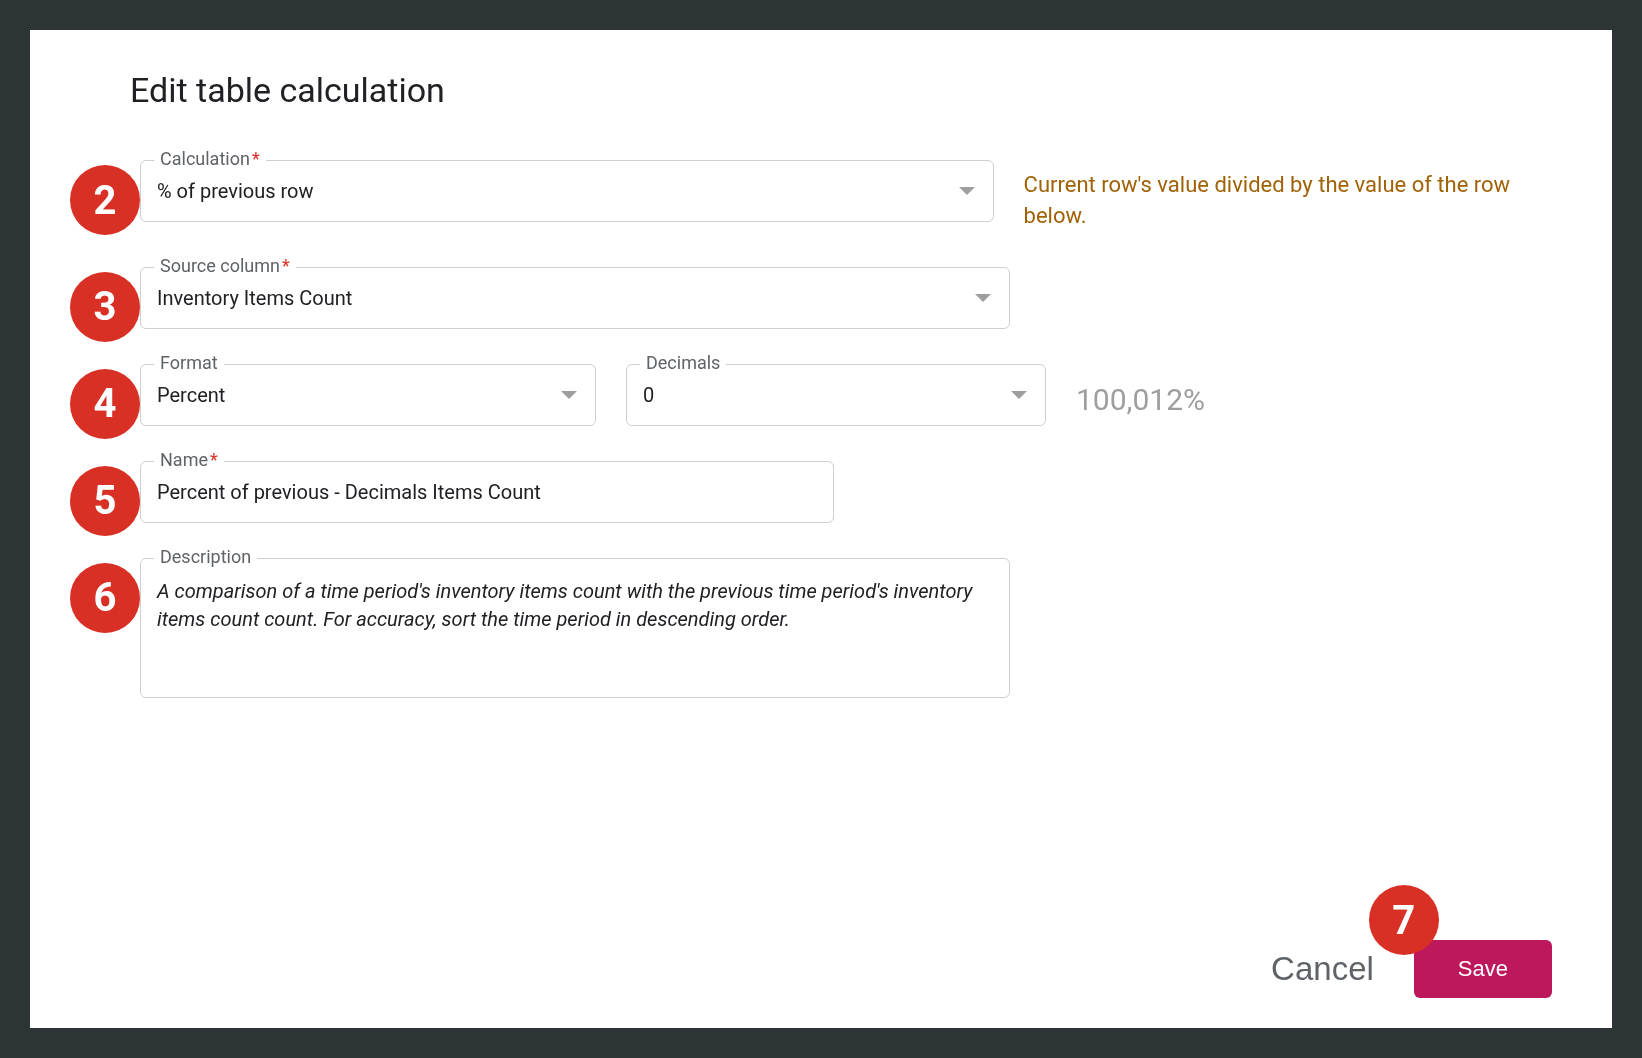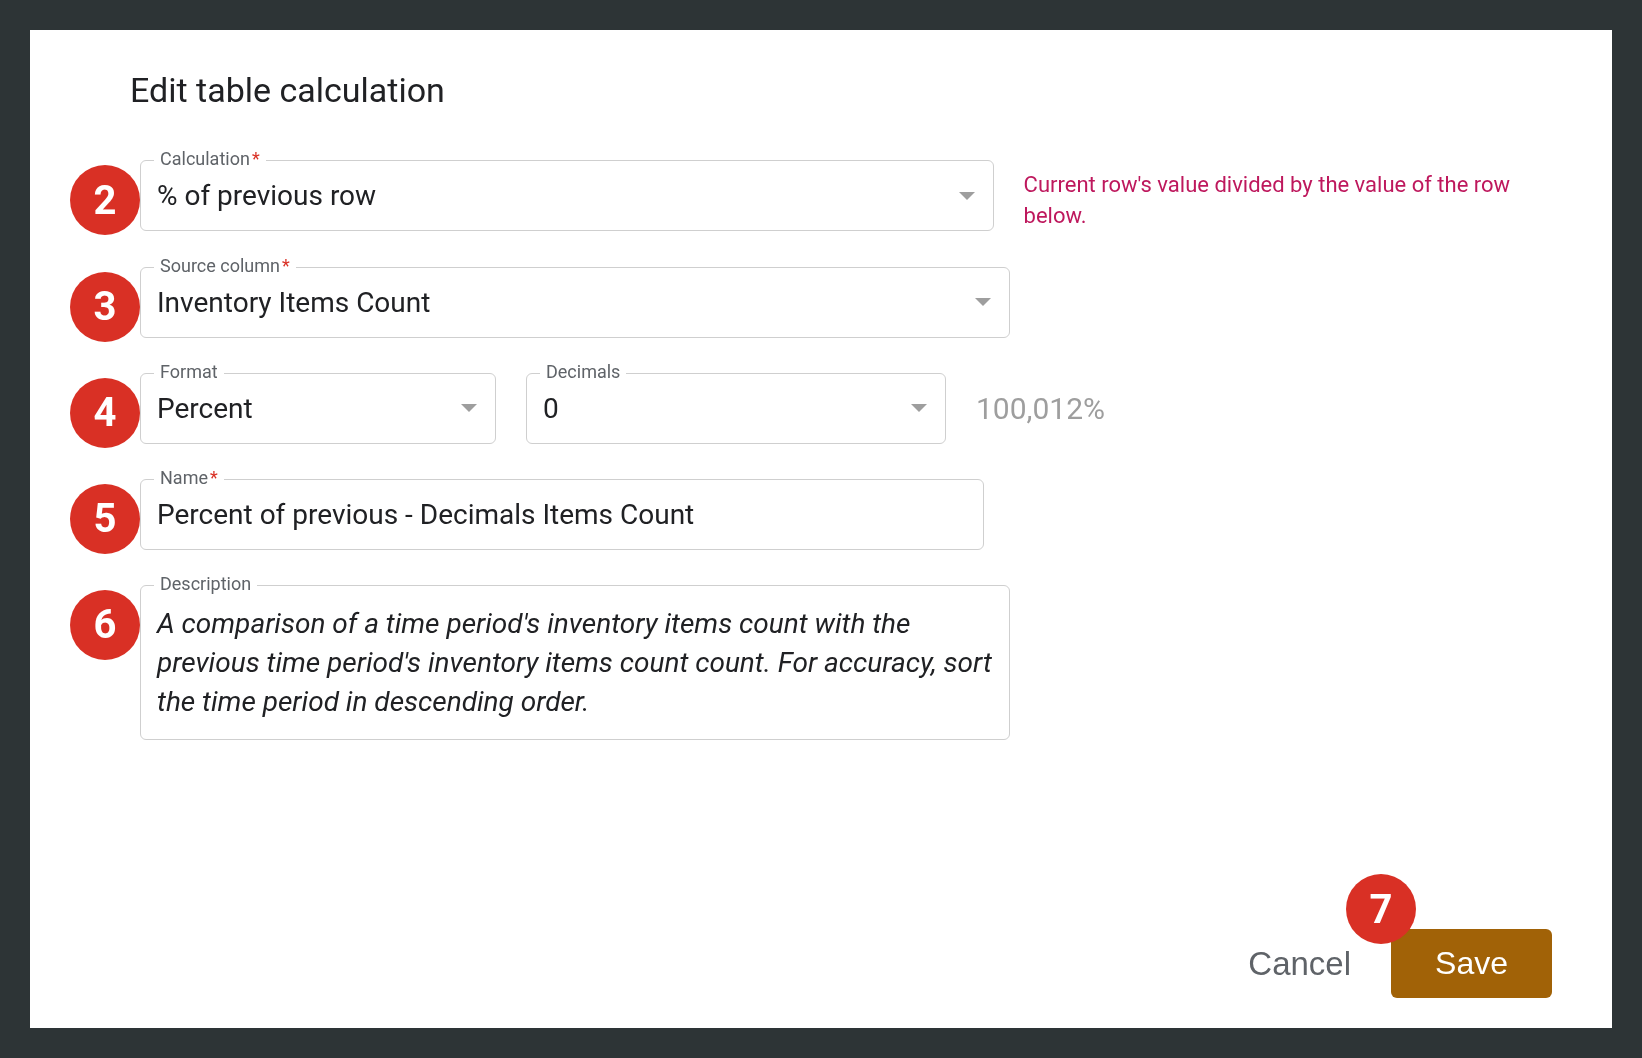--- a/index.html
+++ b/index.html
@@ -67,56 +67,56 @@
       z-index: 2;
     }
     .required-star {
       color: #d93025;
       margin-left: 2px;
     }
     .field-input {
       border: 1px solid #cfcfcf;
       border-radius: 6px;
       padding: 18px 50px 18px 16px;
-      font-size: 28px;
+      font-size: 20px;
       color: #202124;
       background: #fff;
       position: relative;
       min-height: 60px;
     }
     .dropdown-icon {
       position: absolute;
       right: 18px;
       top: 50%;
       transform: translateY(-50%);
       width: 0;
       height: 0;
       border-left: 8px solid transparent;
       border-right: 8px solid transparent;
       border-top: 8px solid #9e9e9e;
     }
     .help-text {
       font-size: 22px;
-      color: #be185d;
+      color: #a16207;
       margin-left: 30px;
       max-width: 560px;
       line-height: 1.4;
       padding-top: 10px;
     }
     .help-text-inline {
       font-size: 30px;
       color: #9e9e9e;
       margin-left: 30px;
       padding-top: 18px;
     }
     .w-calc { width: 870px; border-radius: 23px; }
     .w-source { width: 870px; }
-    .w-format { width: 356px; }
+    .w-format { width: 456px; }
     .w-decimals { width: 420px; margin-left: 30px; }
-    .w-name { width: 844px; border-radius: 29px; }
+    .w-name { width: 694px; border-radius: 29px; }
     .w-desc { width: 870px; }
     .textarea-field {
       line-height: 1.4;
       min-height: 140px;
       padding-right: 16px;
       font-style: italic;
     }
     .footer {
       position: absolute;
       bottom: 30px;
@@ -126,23 +126,23 @@
       gap: 40px;
     }
     .cancel-btn {
       font-size: 33px;
       color: #5f6368;
       background: none;
       border: none;
       cursor: pointer;
     }
     .save-btn {
-      font-size: 32px;
+      font-size: 22px;
       color: #fff;
-      background: #a16207;
+      background: #be185d;
       border: none;
       border-radius: 6px;
       padding: 16px 44px;
       cursor: pointer;
     }
     .footer-badge-wrap {
       position: relative;
     }
     .footer-badge {
       position: absolute;

